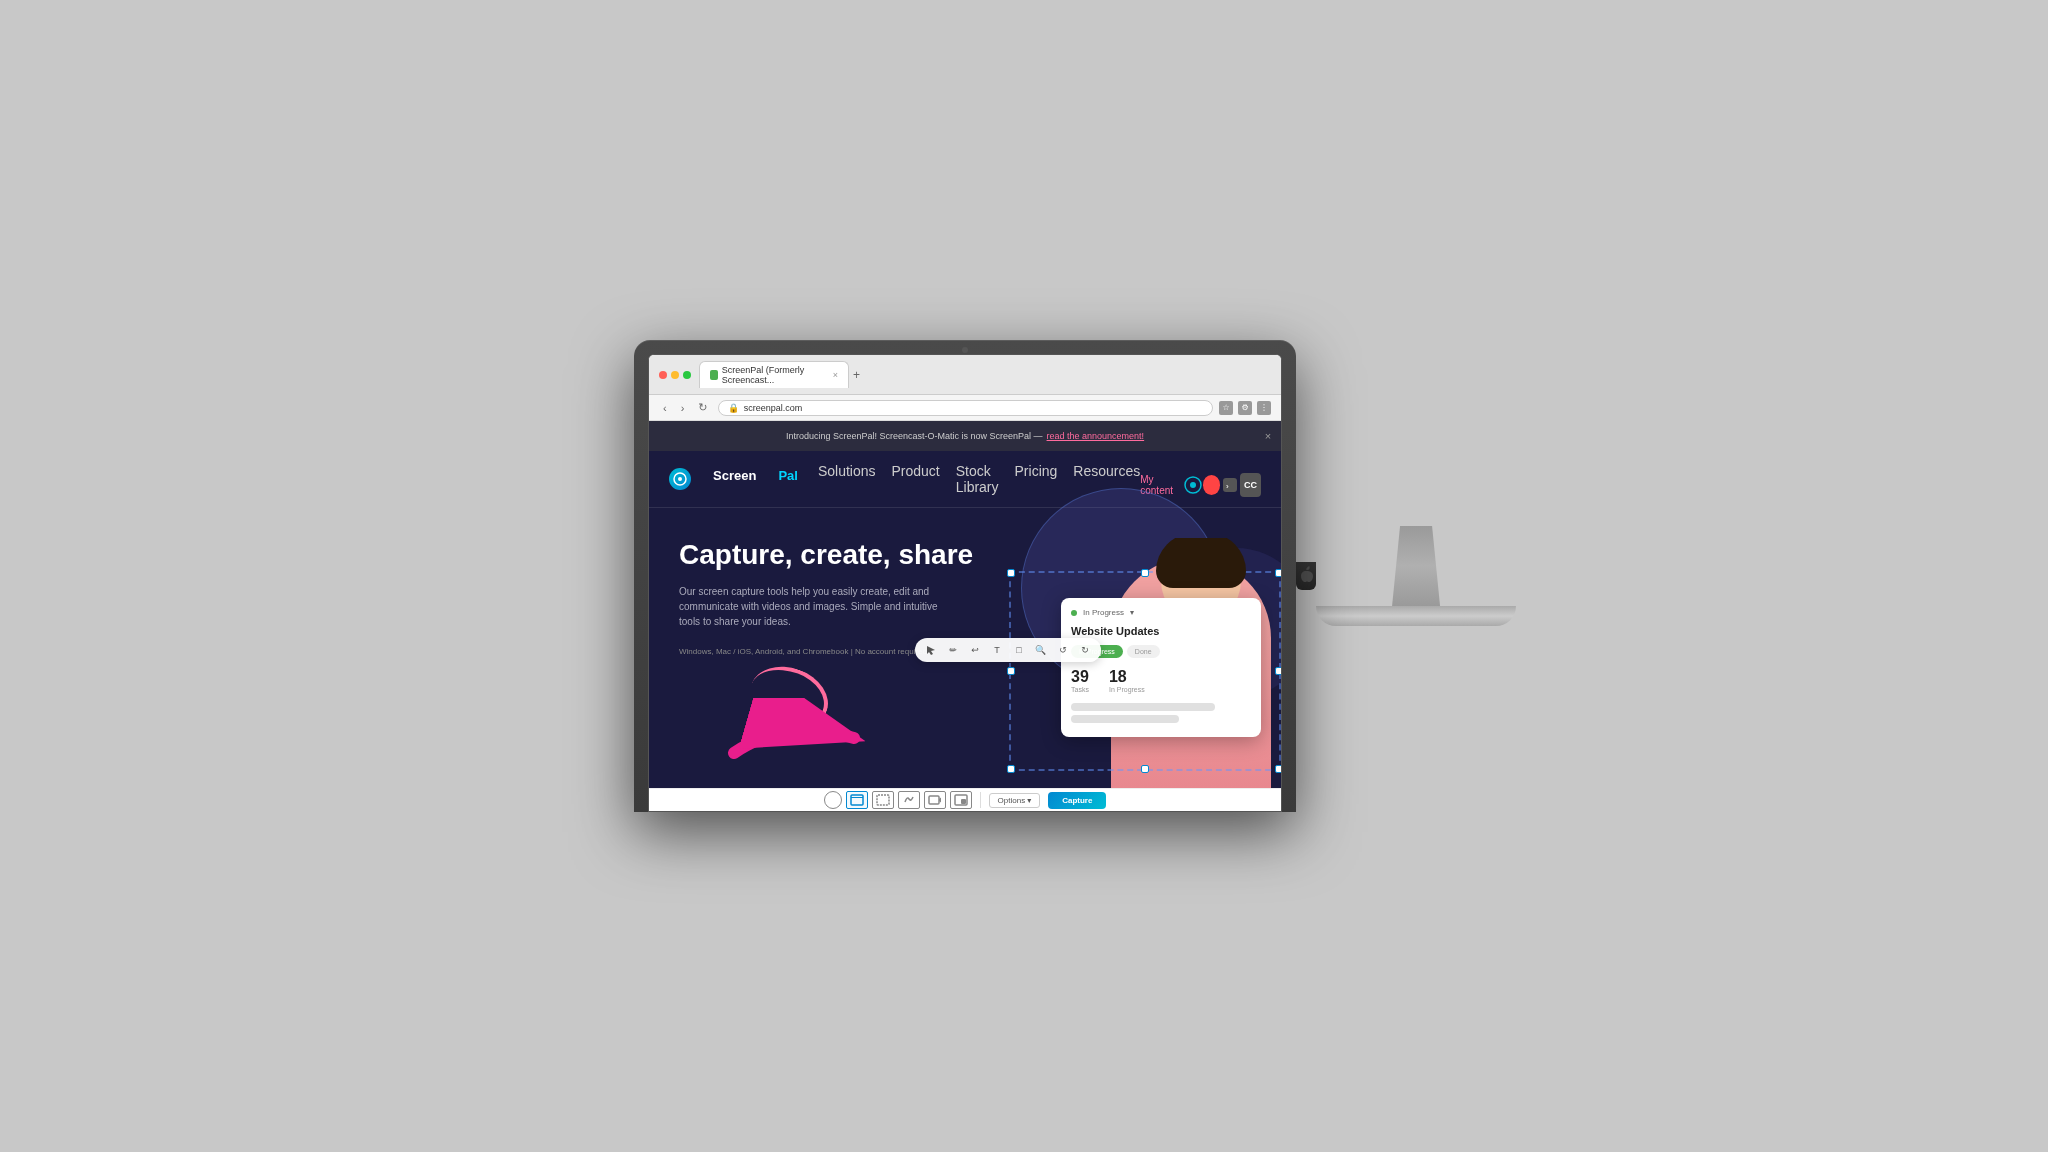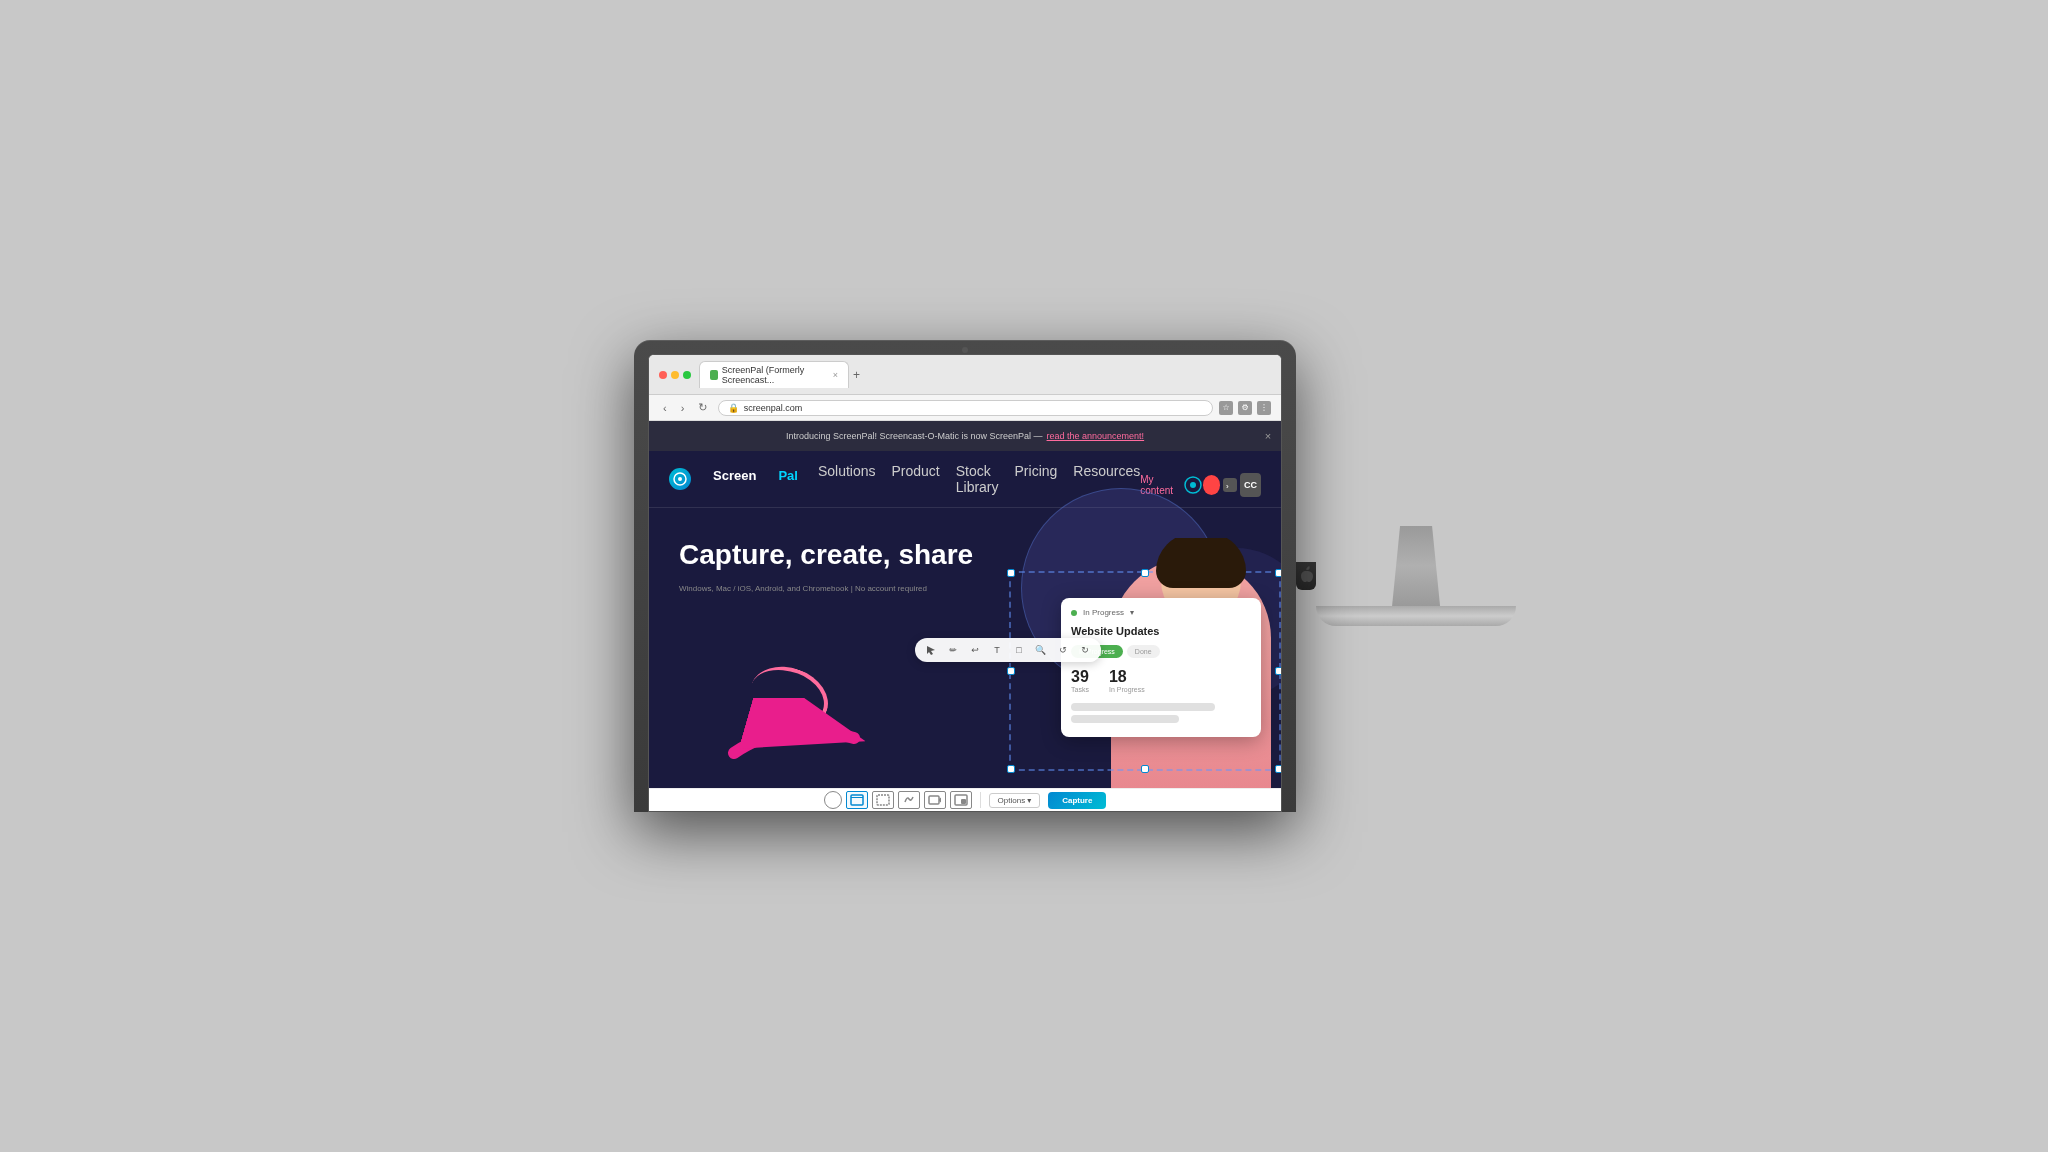--- a/index.html
+++ b/index.html
@@ -785,20 +785,21 @@
           </div>
         </div>
 
         <div class="hero-section">
 
           <div class="hero-bg-circle1"></div>
           <div class="hero-bg-circle2"></div>
 
           <div class="hero-left">
             <h1 class="hero-title">Capture, create, share</h1>
+            <p class="hero-desc">Our screen capture tools help you easily create, edit and communicate with videos and images. Simple and intuitive tools to share your ideas.</p>
             <div class="hero-footnote">
               <span>Windows, Mac / iOS, Android, and Chromebook</span>
               <span> | </span>
               <span>No account required</span>
             </div>
           </div>
 
           <div class="annotation-toolbar">
             <div class="toolbar-icon">
               <svg width="12" height="12" viewBox="0 0 12 12">

